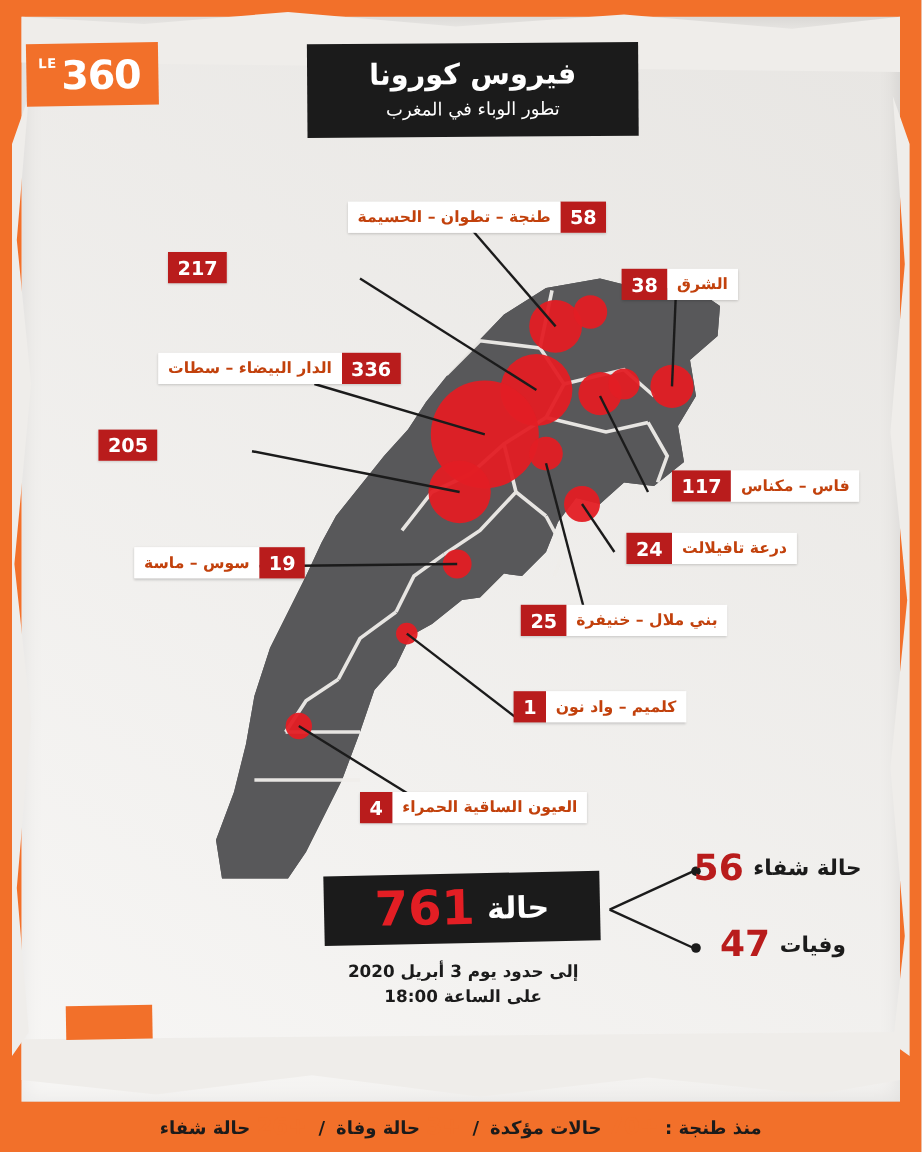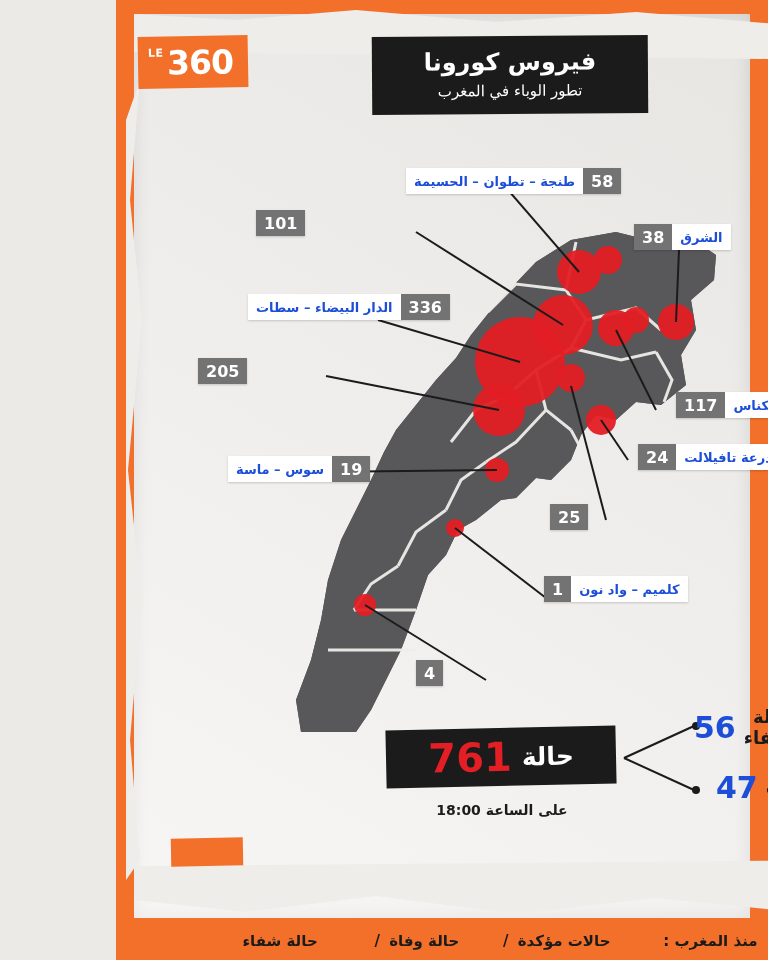--- a/index.html
+++ b/index.html
@@ -3,21 +3,21 @@
 <meta charset="utf-8">
 <style>
   html,body{margin:0;padding:0;}
   body{
     width:768px;height:960px;
     background:#eceae7;
     font-family:"DejaVu Sans","Liberation Sans",sans-serif;
     overflow:hidden;
     position:relative;
   }
-  #root{position:absolute;inset:0;width:652px;height:960px;overflow:hidden;margin-left:40px;}
+  #root{position:absolute;inset:0;width:768px;height:960px;overflow:hidden;margin-left:40px;}
 
   
   .bg-orange{
     position:absolute;inset:0;
     background:#f2702a;
   }
   .bg-paper{
     position:absolute;
     left:18px;top:14px;right:18px;bottom:42px;
     background:#efedea;
@@ -67,26 +67,26 @@
   
   .chip{
     position:absolute;
     display:flex;align-items:stretch;
     height:26px;
     font-size:13.5px;
     white-space:nowrap;
     box-shadow:0 1px 2px rgba(0,0,0,.18);
   }
   .chip .name{
-    background:#fff;color:#1d4ed8;
+    background:#fff;color:#c2410c;
     padding:0 8px;display:flex;align-items:center;
     font-weight:bold;font-size:13px;
   }
   .chip .val{
-    background:#737373;color:#fff;
+    background:#b91c1c;color:#fff;
     padding:0 8px;display:flex;align-items:center;
     font-weight:bold;font-size:16px;
   }
 
   
   .total{
     position:absolute;left:270px;top:728px;
     width:230px;height:58px;
     background:#1b1b1b;
     display:flex;align-items:center;justify-content:center;gap:10px;
@@ -98,21 +98,21 @@
   .date-line{
     position:absolute;left:246px;top:800px;width:280px;text-align:center;
     font-size:14px;color:#1b1b1b;line-height:1.5;font-weight:bold;
   }
 
   .stat{
     position:absolute;
     display:flex;align-items:center;gap:8px;
     font-weight:bold;
   }
-  .stat .s-num{color:#1d4ed8;font-size:30px;}
+  .stat .s-num{color:#b91c1c;font-size:30px;}
   .stat .s-lab{color:#1b1b1b;font-size:18px;}
 
   .footer{
     position:absolute;left:0;bottom:10px;width:768px;
     text-align:center;font-size:15px;color:#1b1b1b;font-weight:bold;
   }
   .footer .plus{color:#f2702a;font-size:19px;}
   .footer .sep{color:#1b1b1b;padding:0 4px;}
   .footer-chip{
     position:absolute;left:55px;top:838px;width:72px;height:28px;background:#f2702a;
@@ -202,21 +202,21 @@
       </g>
     </svg>
   </div>
 
   <div class="chip" style="left:290px;top:168px;">
     <span class="val">58</span>
     <span class="name">طنجة – تطوان – الحسيمة</span>
   </div>
 
   <div class="chip" style="left:140px;top:210px;">
-    <span class="val">101</span>
+    <span class="val">217</span>
   </div>
 
   <div class="chip" style="left:132px;top:294px;">
     <span class="val">336</span>
     <span class="name">الدار البيضاء – سطات</span>
   </div>
 
   <div class="chip" style="left:82px;top:358px;">
     <span class="val">205</span>
   </div>
@@ -235,29 +235,31 @@
     <span class="name">فاس – مكناس</span>
     <span class="val">117</span>
   </div>
 
   <div class="chip" style="left:522px;top:444px;">
     <span class="name">درعة تافيلالت</span>
     <span class="val">24</span>
   </div>
 
   <div class="chip" style="left:434px;top:504px;">
+    <span class="name">بني ملال – خنيفرة</span>
     <span class="val">25</span>
   </div>
 
   <div class="chip" style="left:428px;top:576px;">
     <span class="name">كلميم – واد نون</span>
     <span class="val">1</span>
   </div>
 
   <div class="chip" style="left:300px;top:660px;">
+    <span class="name">العيون الساقية الحمراء</span>
     <span class="val">4</span>
   </div>
 
   <div class="total">
     <span class="word">حالة</span>
     <span class="num">761</span>
   </div>
 
   <svg width="260" height="110" style="position:absolute;left:498px;top:708px;">
     <path d="M10,50 L80,18" stroke="#1b1b1b" stroke-width="2" fill="none"></path>
@@ -270,27 +272,28 @@
     <span class="s-lab">حالة شفاء</span>
     <span class="s-num">56</span>
   </div>
 
   <div class="stat" style="left:600px;top:770px;">
     <span class="s-lab">وفيات</span>
     <span class="s-num">47</span>
   </div>
 
   <div class="date-line">
+    <div>إلى حدود يوم 3 أبريل 2020</div>
     <div>على الساعة 18:00</div>
   </div>
 
   <div class="footer-chip"></div>
 
   <div class="footer">
-    <span>منذ المغرب :</span>
+    <span>منذ طنجة :</span>
     <span class="plus">+70</span>
     <span>حالات مؤكدة</span>
     <span class="sep">/</span>
     <span class="plus">+3</span>
     <span>حالة وفاة</span>
     <span class="sep">/</span>
     <span class="plus">+26</span>
     <span>حالة شفاء</span>
   </div>
 </div>

